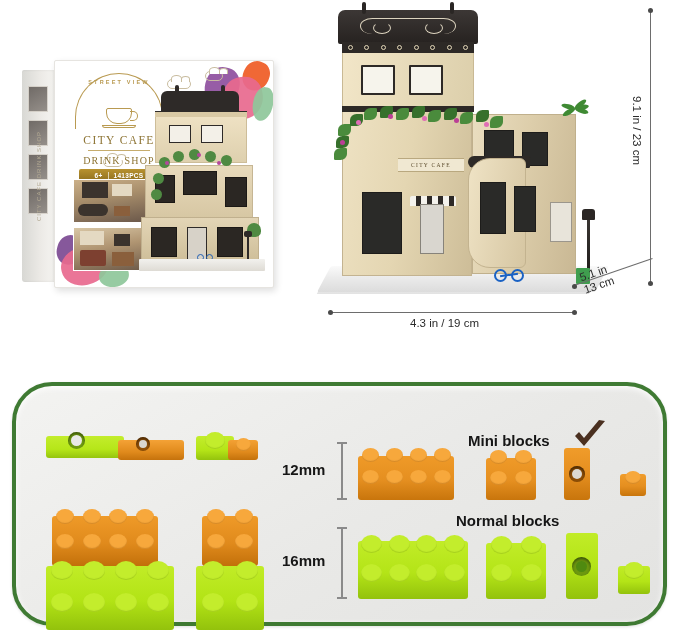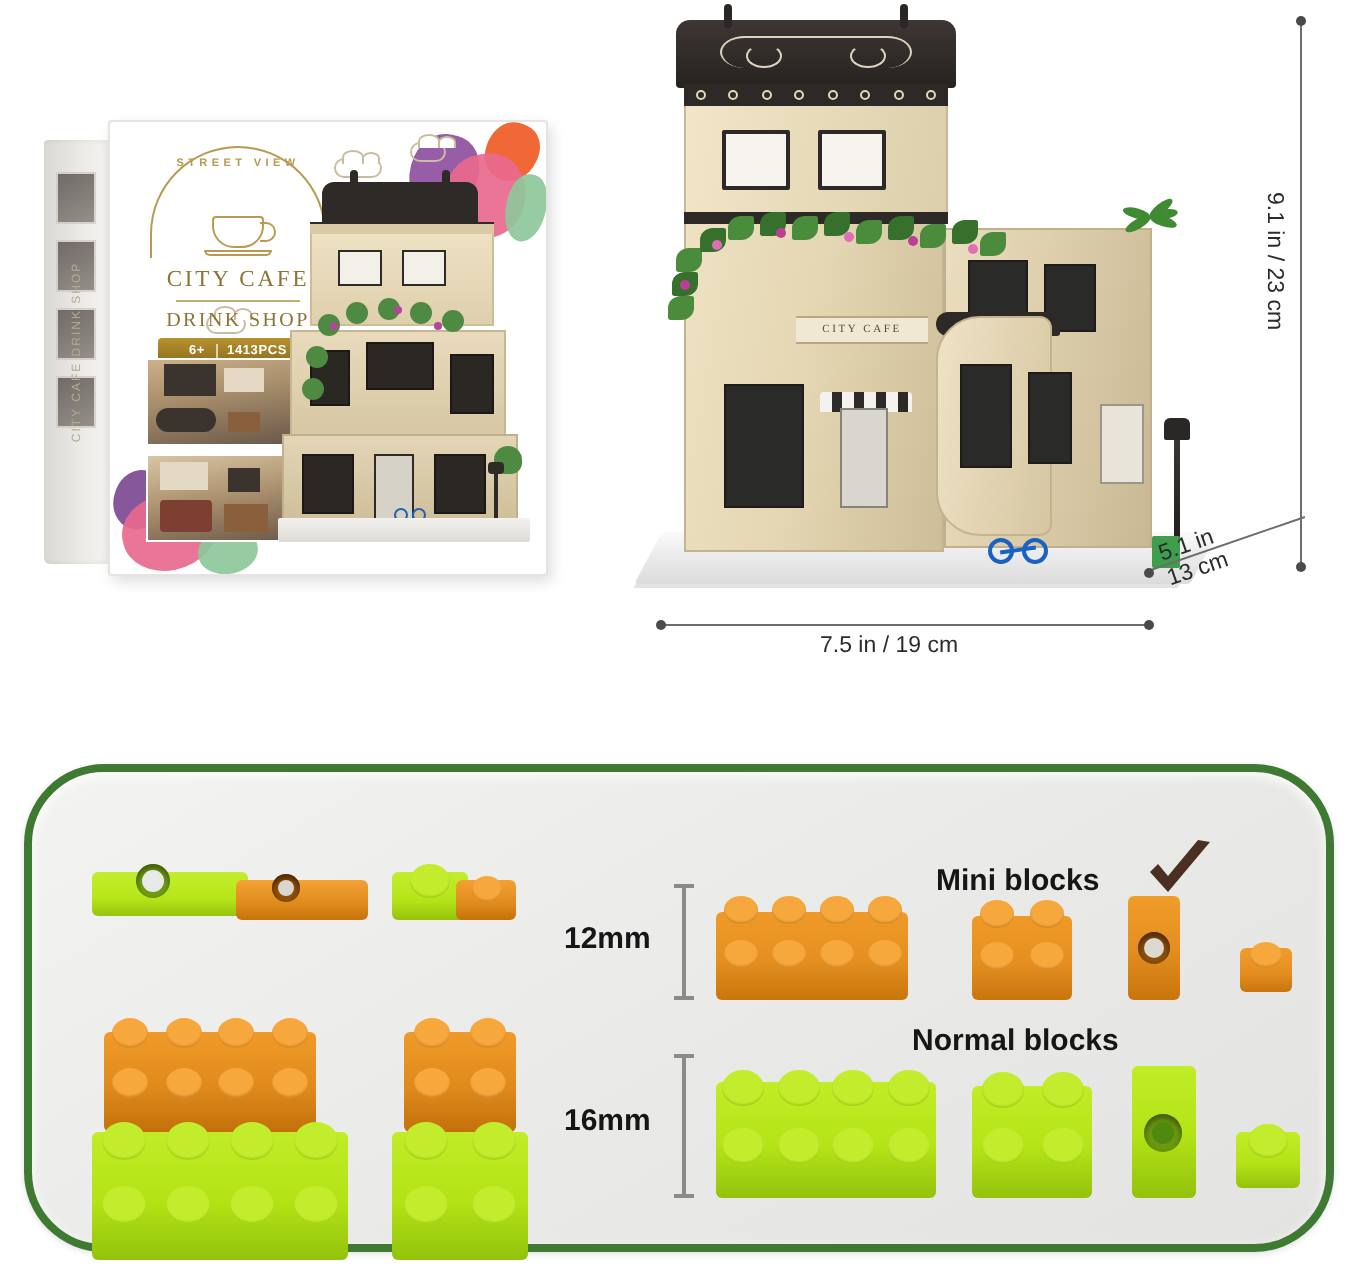--- a/index.html
+++ b/index.html
@@ -572,21 +572,21 @@
 
   <div>
     <div class="dim-line" id="dim-v-line"></div>
     <div class="dim-dot" style="left:648px; top:8px;"></div>
     <div class="dim-dot" style="left:648px; top:281px;"></div>
     <div class="dim-label" id="dim-v-label">9.1 in / 23 cm</div>
 
     <div class="dim-line" id="dim-h-line"></div>
     <div class="dim-dot" style="left:328px; top:310px;"></div>
     <div class="dim-dot" style="left:572px; top:310px;"></div>
-    <div class="dim-label" id="dim-h-label">7.5 in / 19 cm</div>
+    <div class="dim-label" id="dim-h-label">4.3 in / 19 cm</div>
 
     <div class="dim-line" id="dim-d-line"></div>
     <div class="dim-dot" style="left:572px; top:284px;"></div>
     <div class="dim-label" id="dim-d-label">
       <div>5.1 in</div>
       <div>13 cm</div>
     </div>
   </div>
 </div>
 

